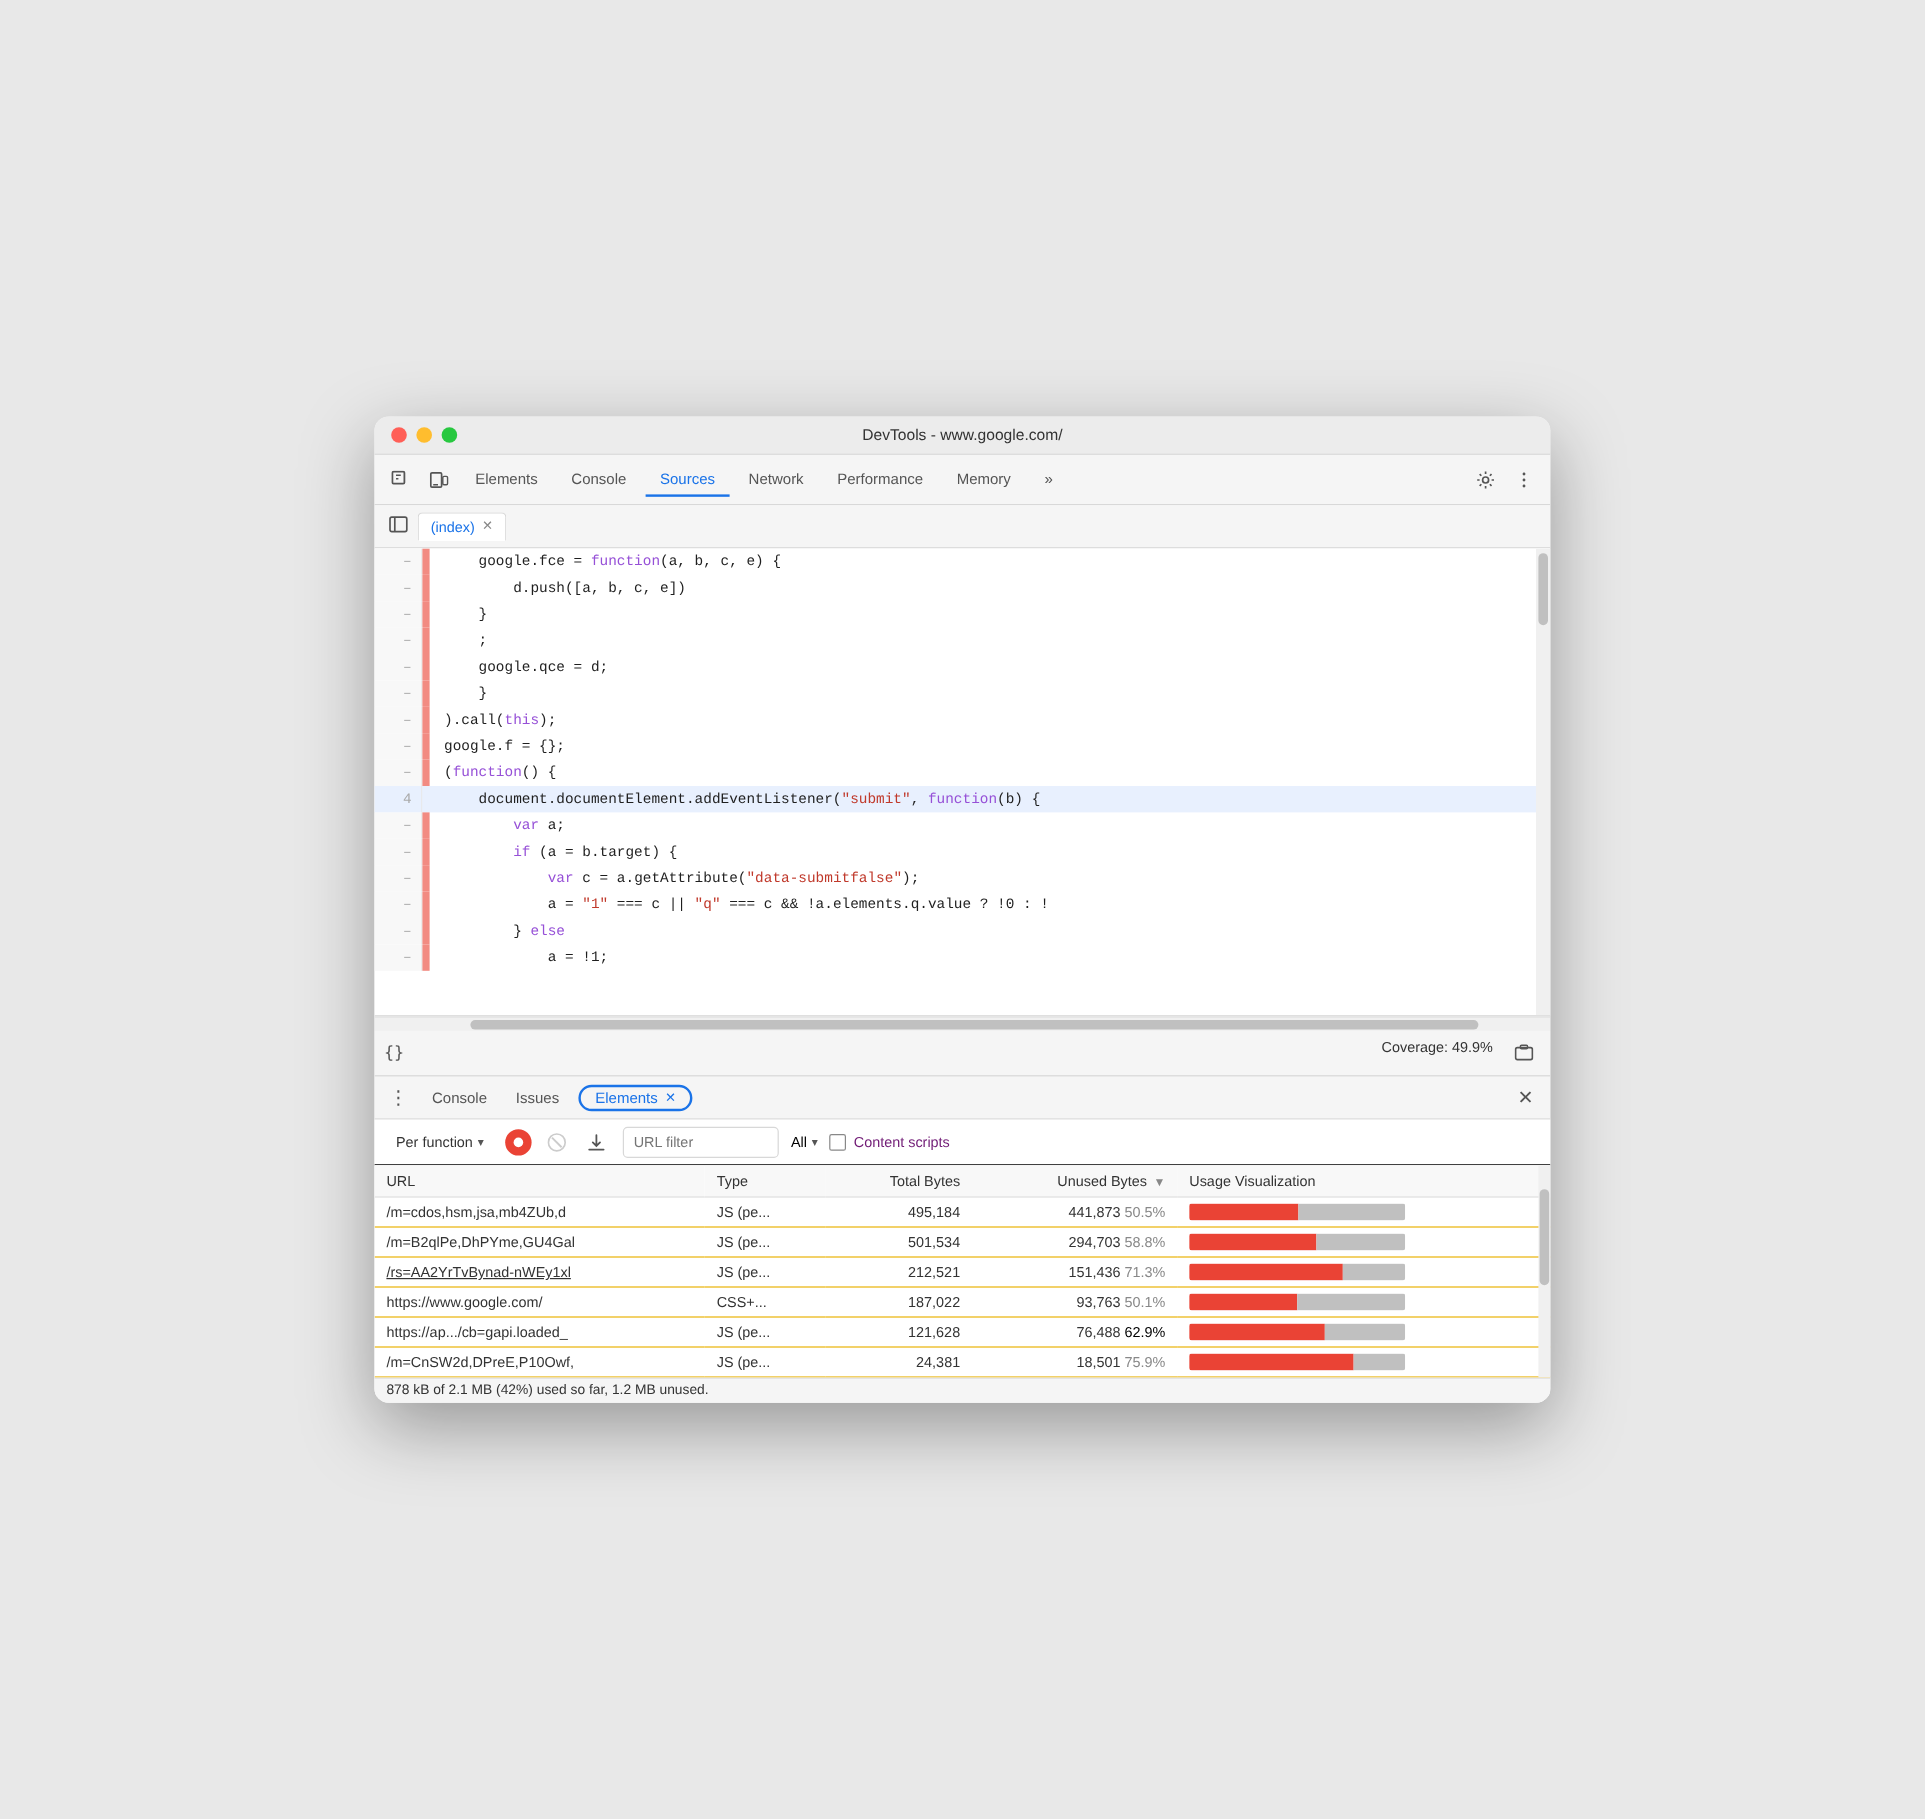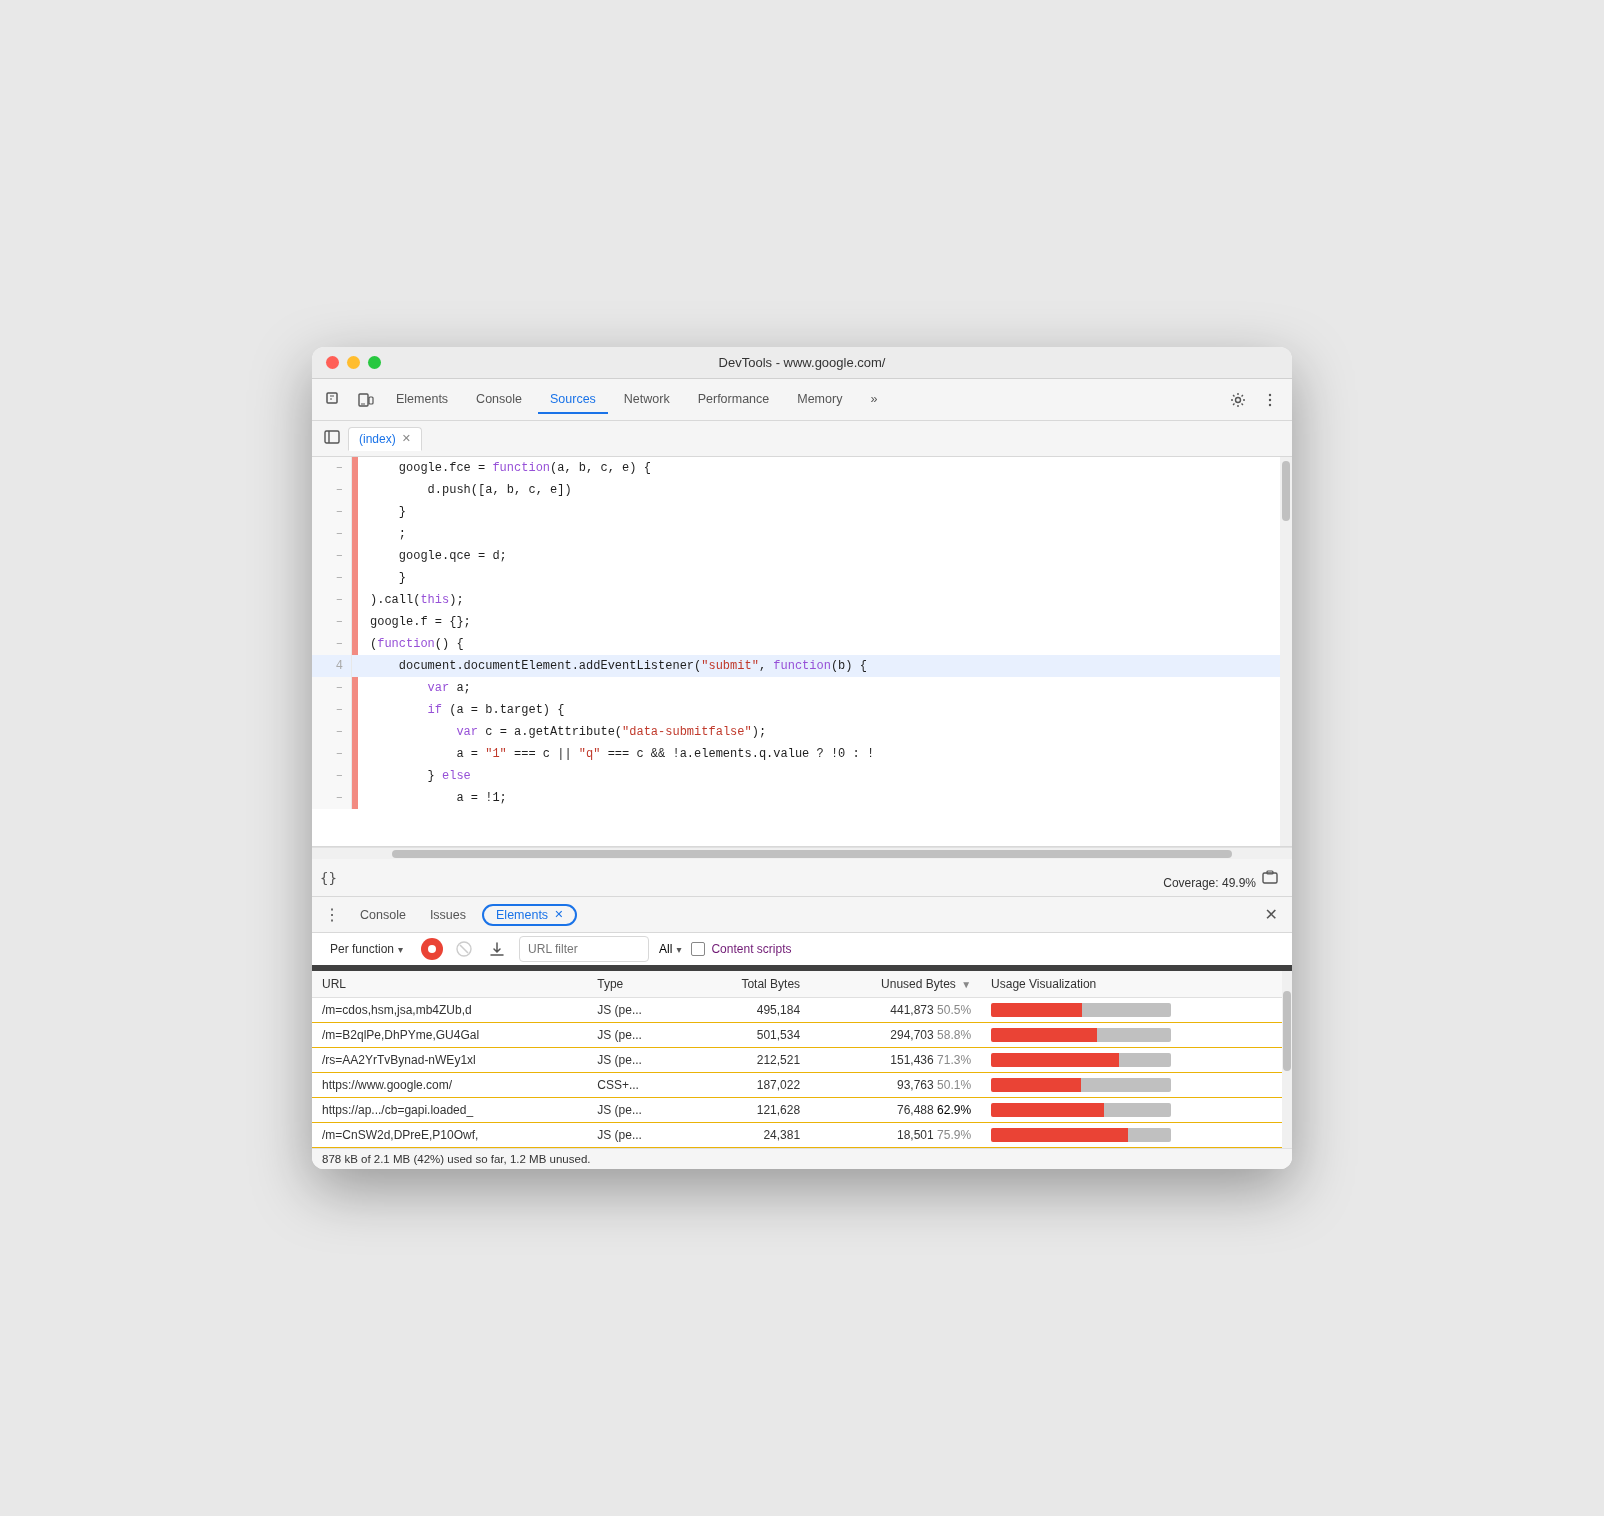--- a/index.html
+++ b/index.html
@@ -216,22 +216,22 @@
       padding: 0 8px;
       justify-content: space-between;
     }
     .bottom-toolbar-left {
       display: flex;
       align-items: center;
       gap: 4px;
     }
     .bottom-toolbar-right {
       display: flex;
-      align-items: flex-end;
-      gap: 0;
+      align-items: flex-start;
+      gap: 12px;
       font-size: 12px;
       color: #555;
     }
     .coverage-text {
       font-size: 12px;
       color: #333;
     }
 
     
     .coverage-tabs-bar {
@@ -280,21 +280,21 @@
       font-size: 16px;
       color: #555;
       padding: 2px 6px;
     }
 
     
     .coverage-controls {
       display: flex;
       align-items: center;
       height: 38px;
-      border-bottom: 6px solid #404040;
+      border-bottom: 1px solid #404040;
       padding: 0 10px;
       gap: 10px;
       background: #fff;
     }
     .per-function-btn {
       display: flex;
       align-items: center;
       gap: 4px;
       font-size: 12px;
       color: #333;
@@ -735,21 +735,21 @@
       <td class="right">501,534</td>
       <td class="right">294,703 <span style="color:#888;">58.8%</span></td>
       <td>
         <div class="usage-bar-container" style="width:180px; display:flex; background:transparent;">
           <div class="usage-bar-red" style="width:59%; max-width:100%;"></div>
           <div class="usage-bar-gray" style="width:41%; max-width:100%;"></div>
         </div>
       </td>
     </tr>
             <tr>
-      <td style="max-width:220px;overflow:hidden;text-overflow:ellipsis;">/rs=AA2YrTvBynad-nWEy1xl</td>
+      <td style="max-width:220px;overflow:hidden;text-overflow:ellipsis;text-decoration:underline;">/rs=AA2YrTvBynad-nWEy1xl</td>
       <td>JS (pe...</td>
       <td class="right">212,521</td>
       <td class="right">151,436 <span style="color:#888;">71.3%</span></td>
       <td>
         <div class="usage-bar-container" style="width:180px; display:flex; background:transparent;">
           <div class="usage-bar-red" style="width:71%; max-width:100%;"></div>
           <div class="usage-bar-gray" style="width:29%; max-width:100%;"></div>
         </div>
       </td>
     </tr>

